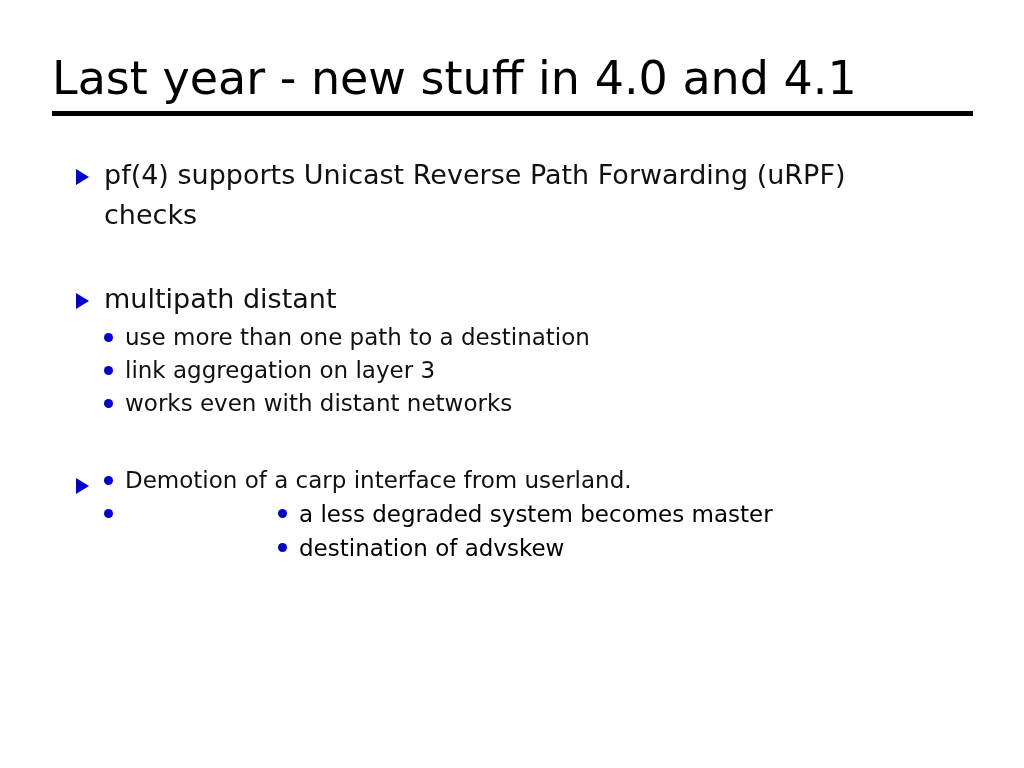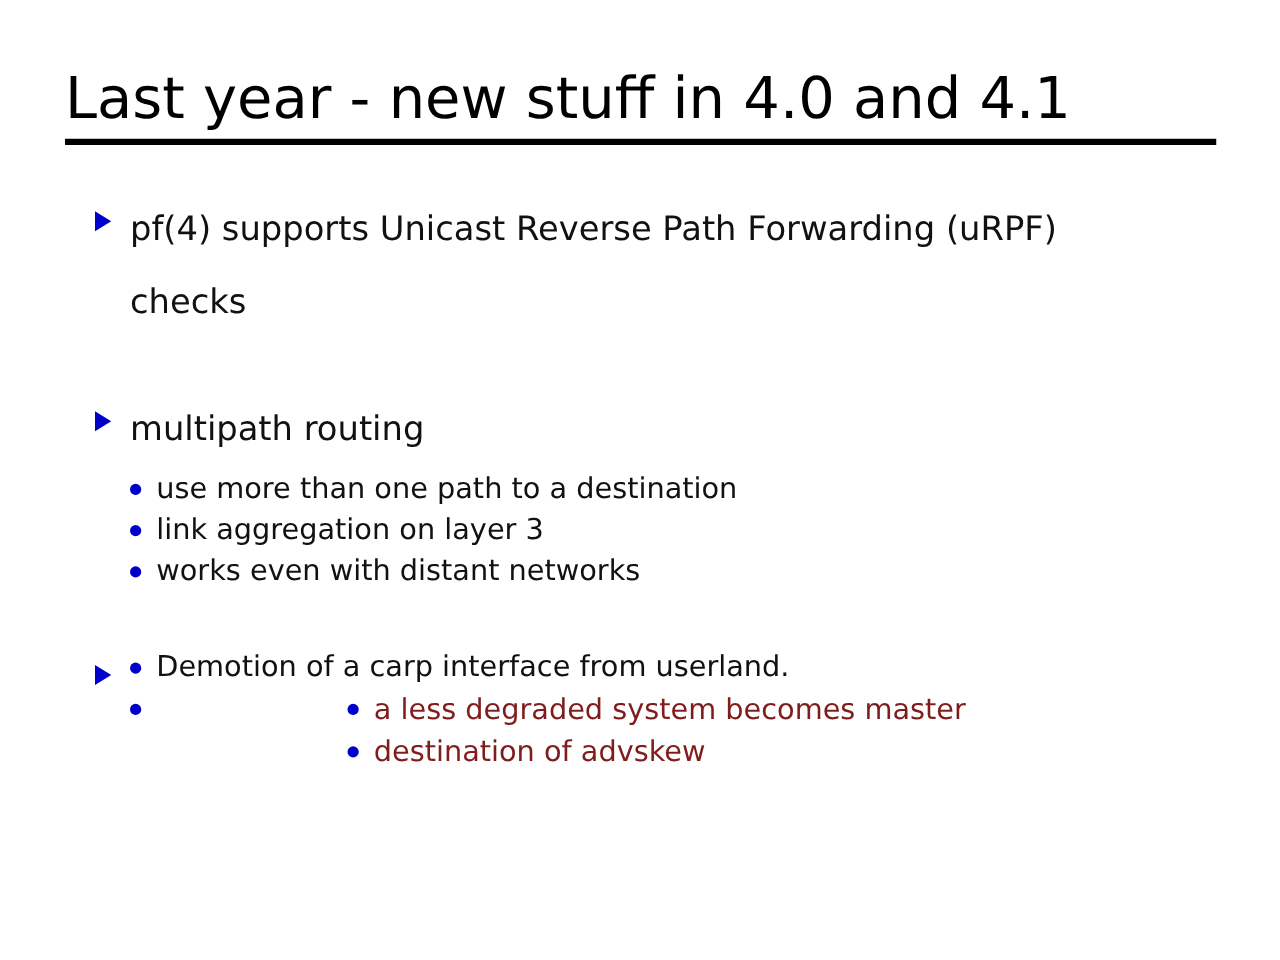--- a/index.html
+++ b/index.html
@@ -60,21 +60,21 @@
   .group + .group {
     margin-top: 44px;
   }
 
   
   .l1 {
     position: relative;
     padding-left: 104px;
     padding-right: 130px;
     font-size: 27px;
-    line-height: 58px;
+    line-height: 40px;
     color: #111111;
   }
   .l1 .tri {
     position: absolute;
     left: 76px;
     top: 14px;
     width: 0;
     height: 0;
     border-left: 13px solid #0000cc;
     border-top: 8px solid transparent;
@@ -110,21 +110,21 @@
     margin: 0;
     padding: 0;
     list-style: none;
   }
   .l3 {
     position: relative;
     padding-left: 174px;
     padding-right: 100px;
     font-size: 23px;
     line-height: 34px;
-    color: #7f1d1d;
+    color: #000000;
   }
   .l3 .dot {
     position: absolute;
     left: 153px;
     top: 12px;
     width: 9px;
     height: 9px;
     border-radius: 50%;
     background: #0000cc;
   }
@@ -144,21 +144,21 @@
     <div class="group">
       <div class="l1">
         <span class="tri"></span>
         <span>pf(4) supports Unicast Reverse Path Forwarding (uRPF) checks</span>
       </div>
     </div>
 
     <div class="group">
       <div class="l1">
         <span class="tri"></span>
-        <span>multipath routing</span>
+        <span>multipath distant</span>
       </div>
       <ul class="l2-list">
         <li class="l2">
           <span class="dot"></span>
           <span>use more than one path to a destination</span>
         </li>
         <li class="l2">
           <span class="dot"></span>
           <span>link aggregation on layer 3</span>
         </li>

